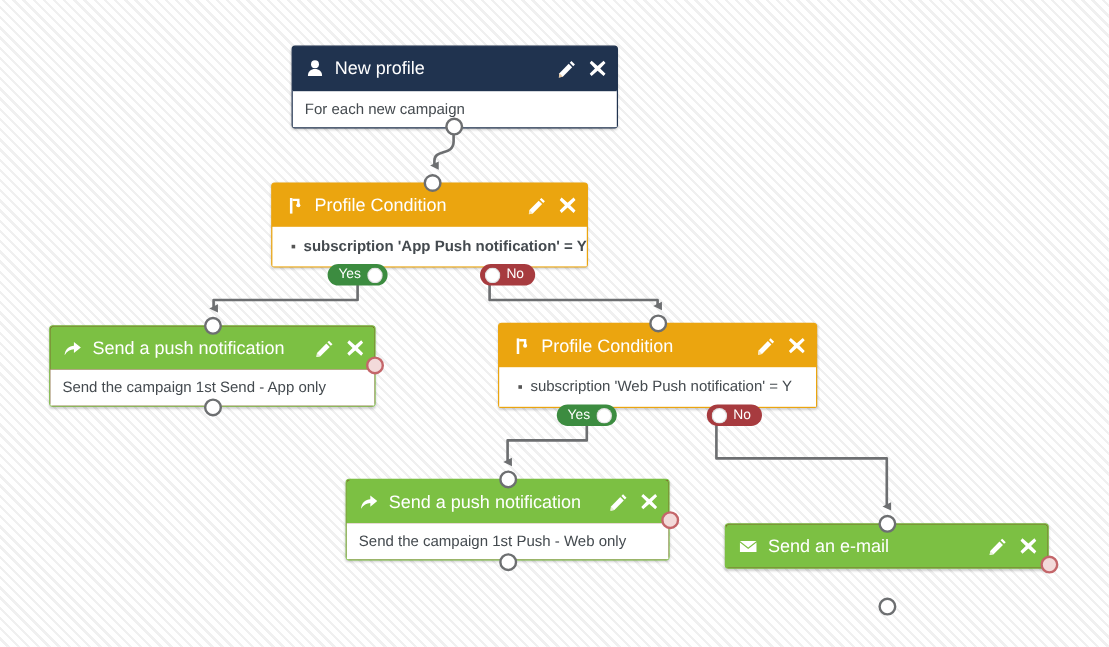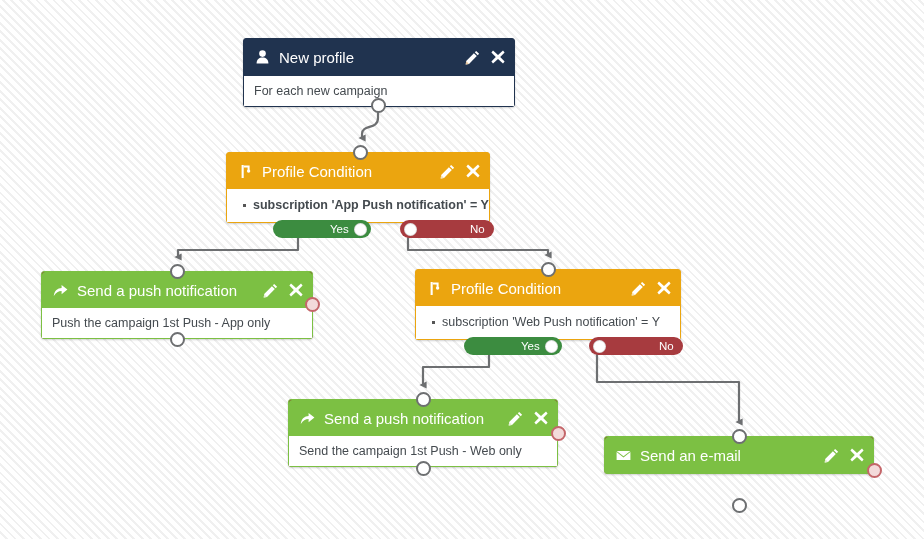--- a/index.html
+++ b/index.html
@@ -88,21 +88,21 @@
   }
   .pill.yes{background:#3c8c40;padding:0 4px 0 9px;}
   .pill.no{background:#a73b3f;padding:0 9px 0 4px;flex-direction:row-reverse;}
   .pill .knob{
     width:13px;height:13px;border-radius:50%;
     background:#ffffff;border:1px solid rgba(0,0,0,.12);
     box-sizing:border-box;flex:0 0 auto;
   }
   .pill.yes .knob{margin-left:5px;}
   .pill.no .knob{margin-right:5px;}
-  .pill .lbl{line-height:18px;margin-left:48px;}
+  .pill .lbl{line-height:18px;}
 </style>
 </head>
 <body>
 
 <div id="canvas">
 
   <svg id="wires" viewBox="0 0 924 539" width="924" height="539">
     <defs>
       <marker id="arw" markerWidth="9" markerHeight="9" refX="4.2" refY="4.4" orient="auto" markerUnits="userSpaceOnUse">
         <path d="M0.6,0.9 L7.8,4.4 L0.6,7.9 Z" fill="#6d6f71" transform="rotate(90 4.2 4.4)"></path>
@@ -210,21 +210,21 @@
           </svg>
         </span>
         <span class="act">
           <svg width="14" height="14" viewBox="0 0 14 14">
             <path d="M2.0,0.6 L7.0,5.0 L12.0,0.6 L13.6,2.6 L9.2,7.0 L13.6,11.4 L12.0,13.4 L7.0,9.0 L2.0,13.4 L0.4,11.4 L4.8,7.0 L0.4,2.6 Z" fill="#ffffff"></path>
           </svg>
         </span>
       </span>
     </div>
     <div class="body">
-      <div class="line">Push the campaign 1st Push - App only</div>
+      <div class="line">Send the campaign 1st Send - App only</div>
     </div>
   </div>
   <div class="port" style="left:170px;top:264px;"></div>
   <div class="port" style="left:170px;top:332px;"></div>
   <div class="port red" style="left:305px;top:297px;"></div>
 
   <div class="node n-orange" style="left:415px;top:269px;width:266px;">
     <div class="hdr">
       <span class="ico">
         <svg width="12" height="15" viewBox="0 0 12 15">

